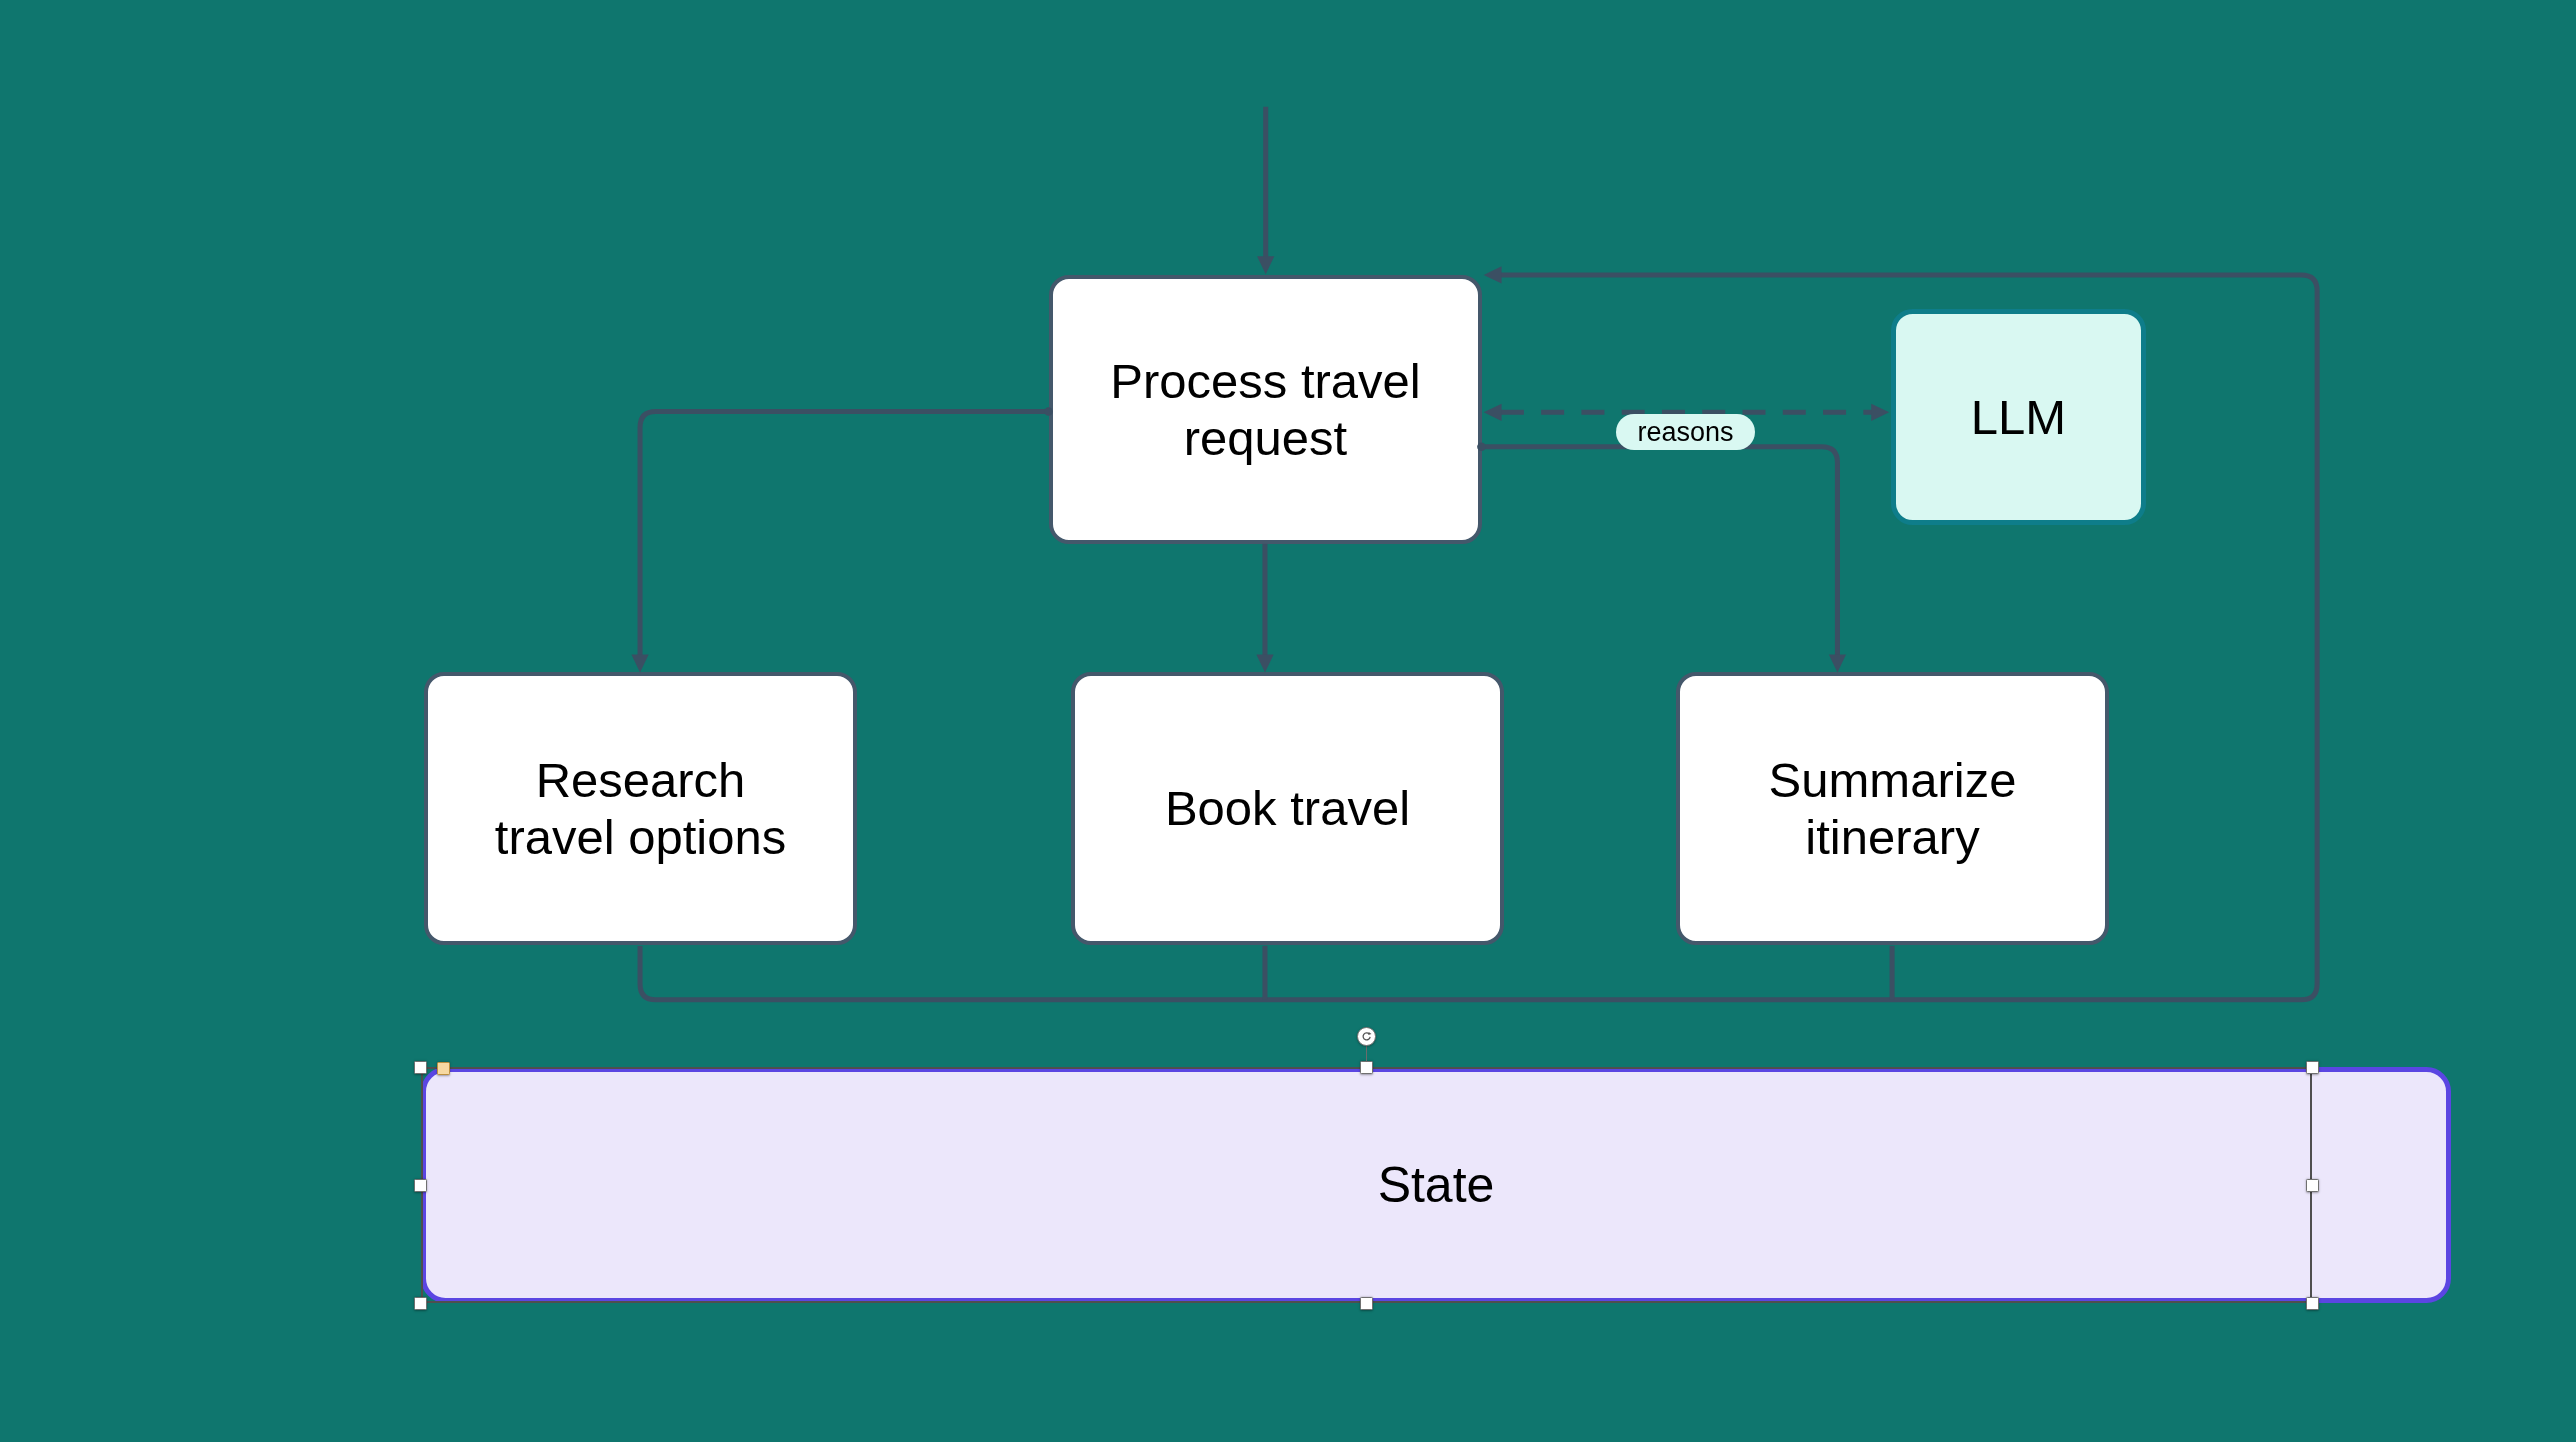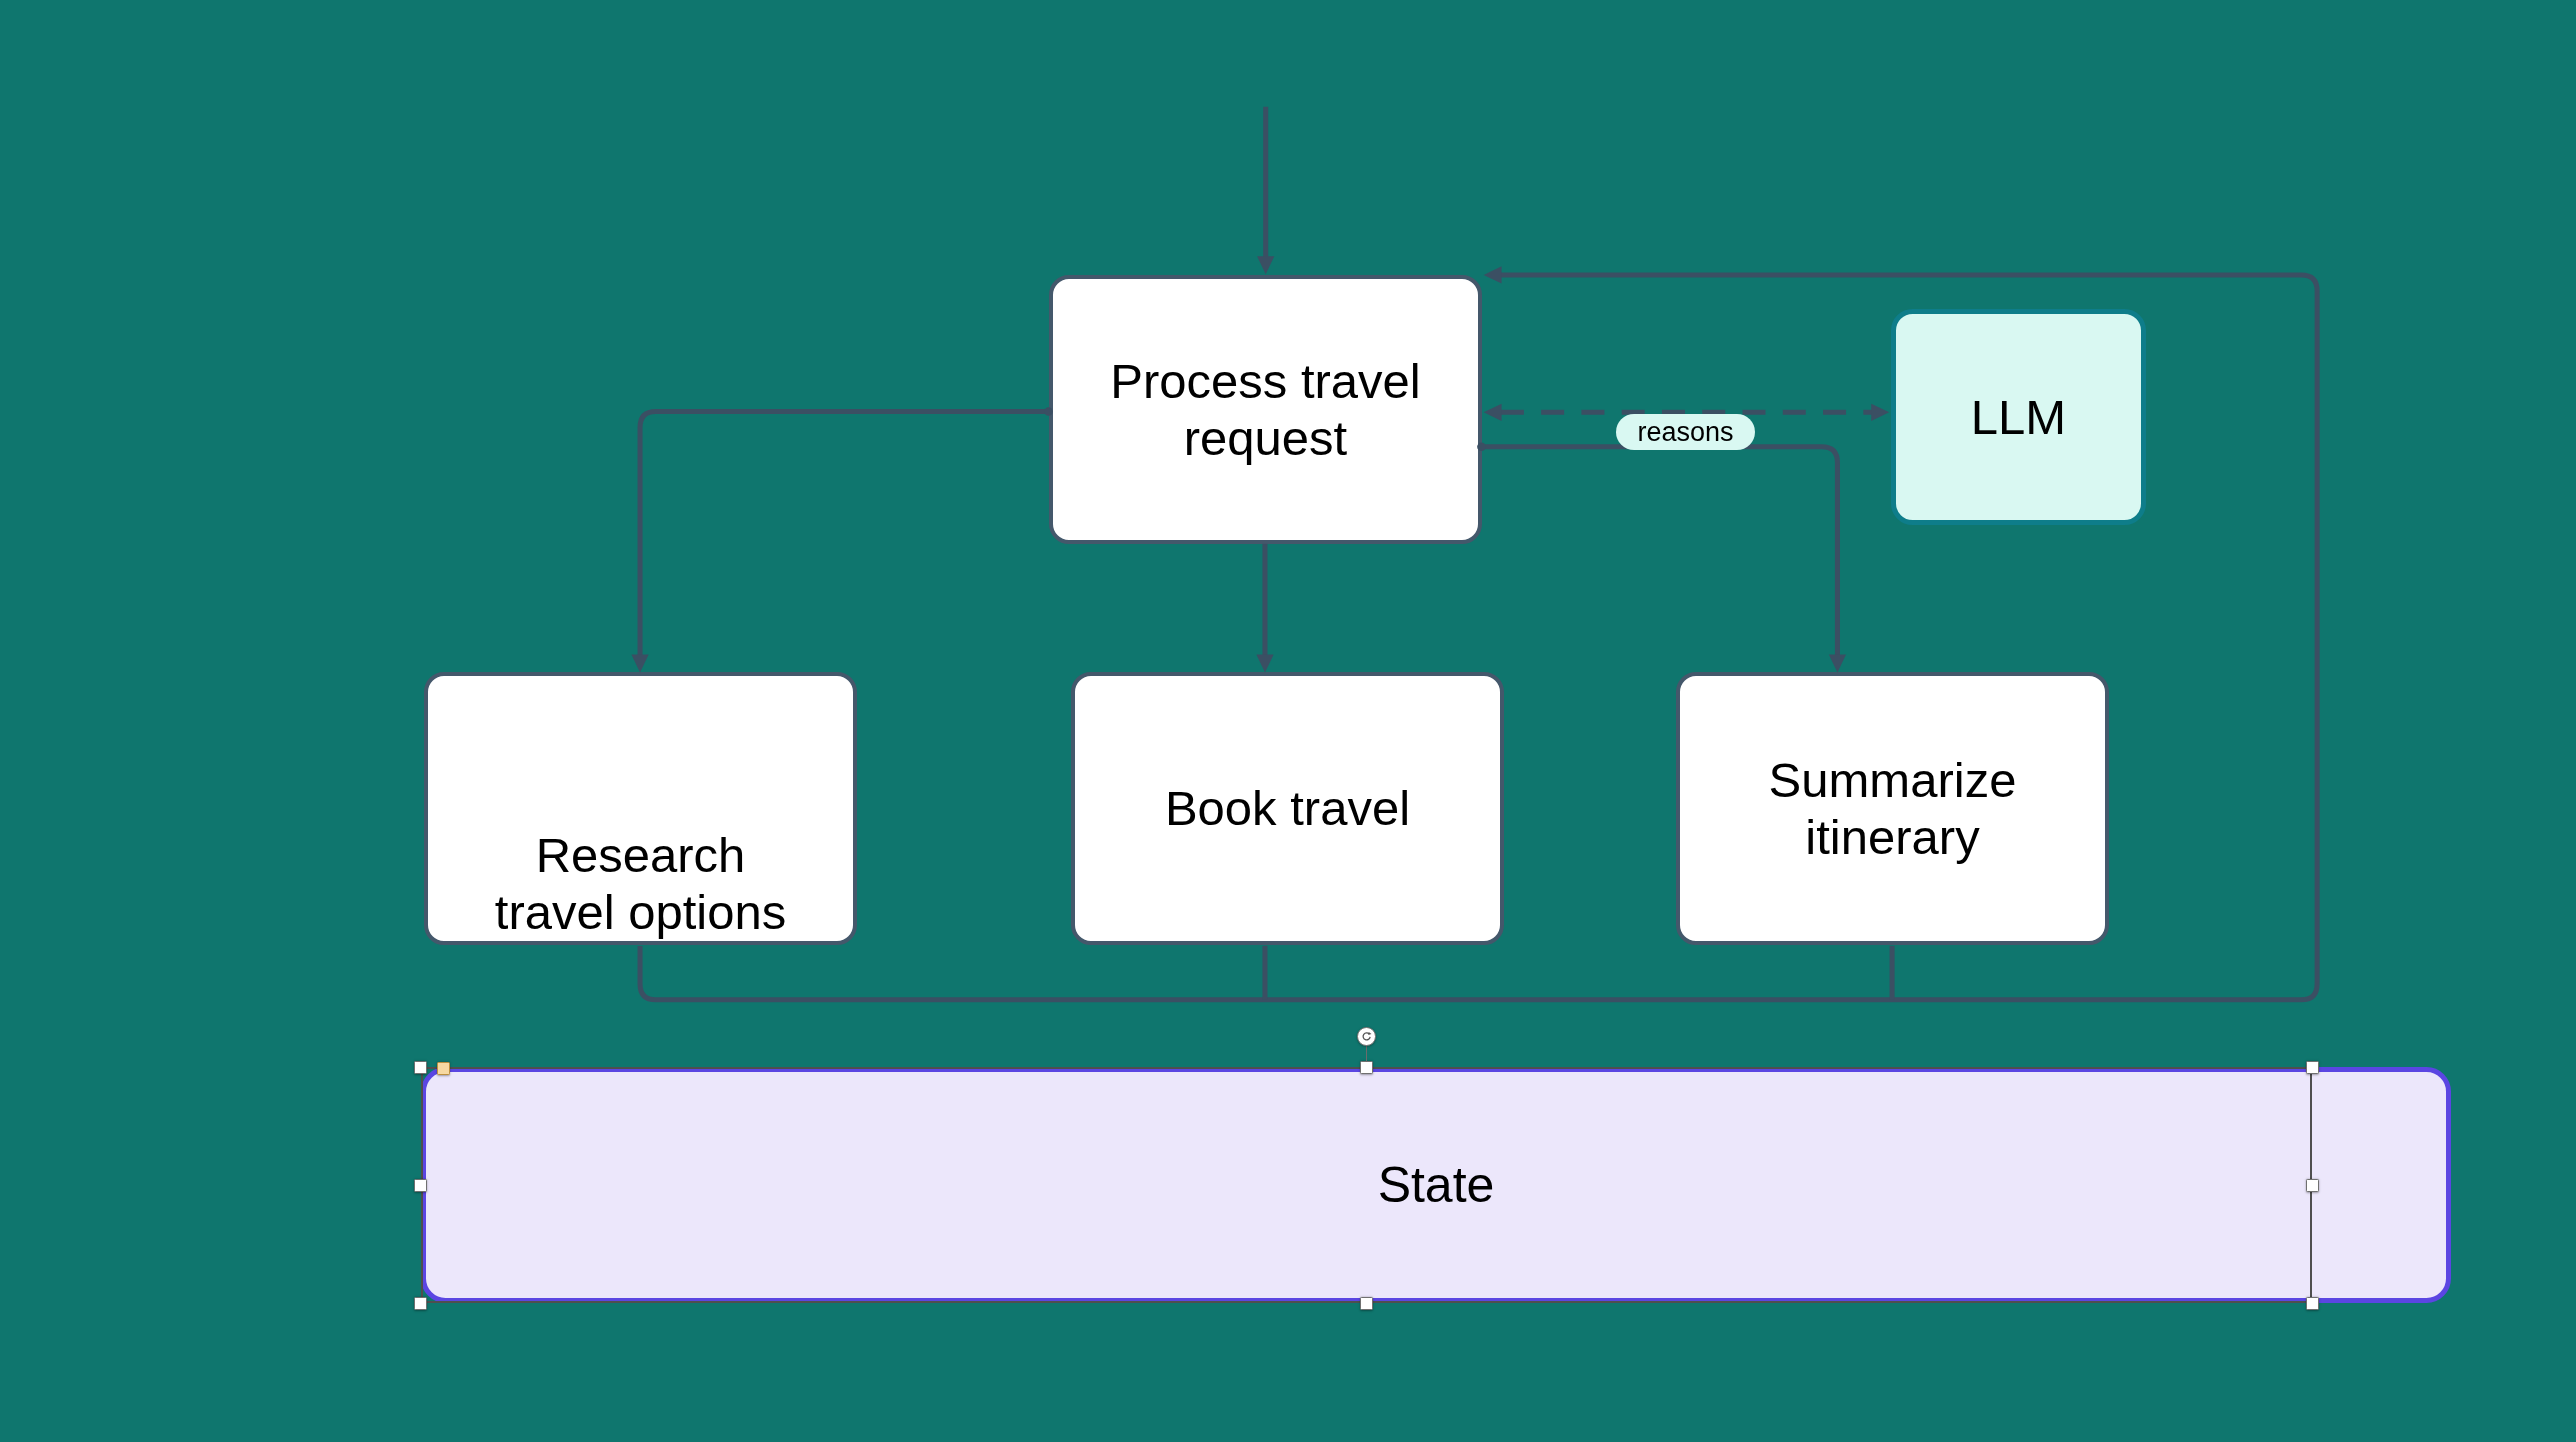--- a/index.html
+++ b/index.html
@@ -99,21 +99,21 @@
 </head>
 <body>
 
 <div class="canvas">
 
   <div class="node" style="left:1049px;top:275px;width:433px;height:269px;">
     <span>Process travel
 request</span>
   </div>
 
-  <div class="node" style="left:424px;top:672px;width:433px;height:273px;align-items:flex-end;">
+  <div class="node" style="left:424px;top:672px;width:433px;height:273px;">
     <span>Research
 travel options</span>
   </div>
 
   <div class="node" style="left:1049px;top:672px;width:433px;height:273px;margin-left:22px;">
     <span>Book travel</span>
   </div>
 
   <div class="node" style="left:1676px;top:672px;width:433px;height:273px;">
     <span>Summarize

